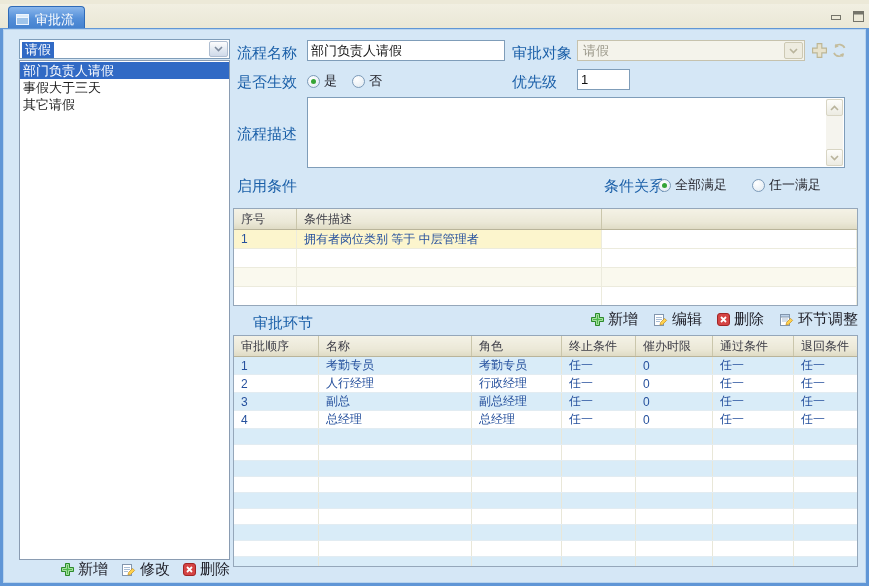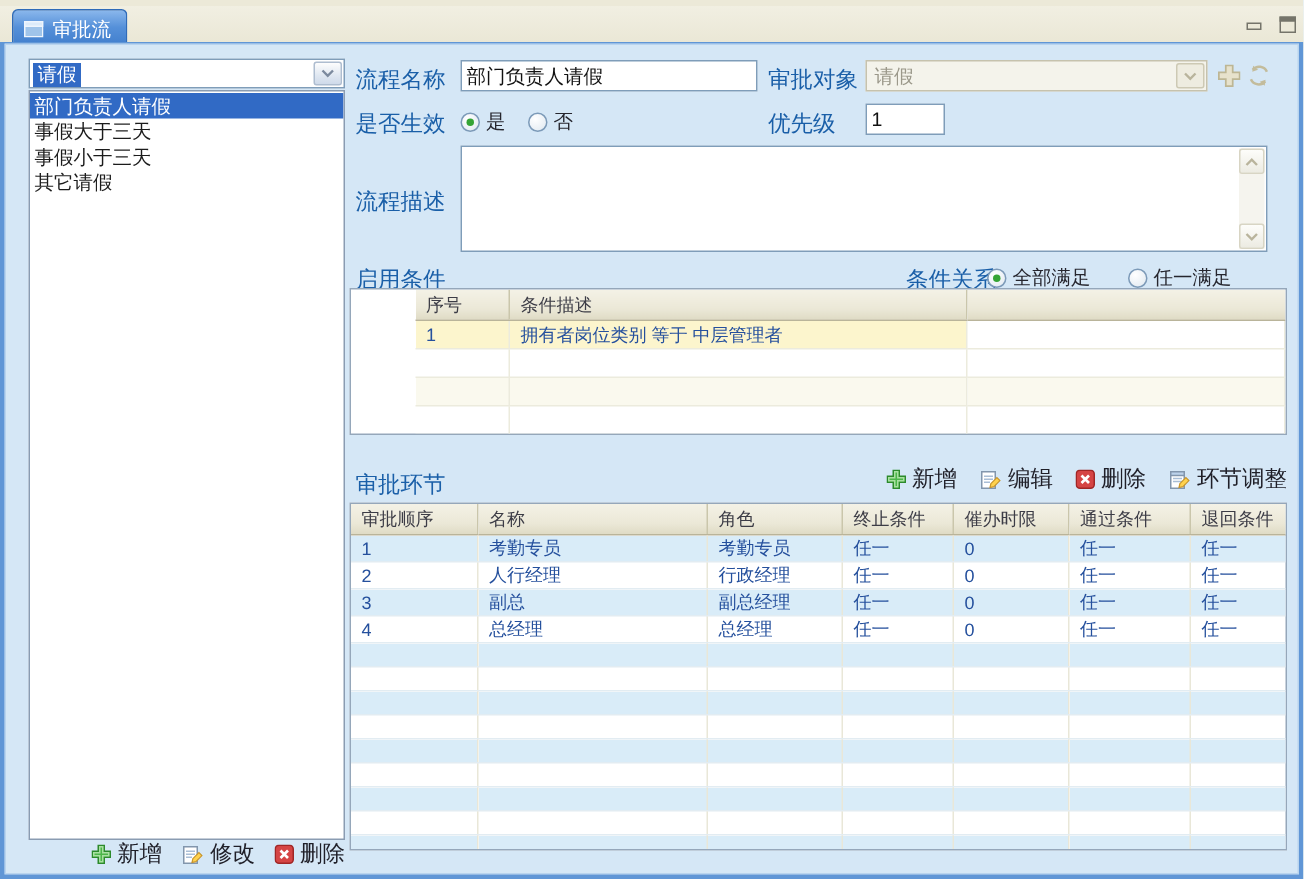--- a/index.html
+++ b/index.html
@@ -65,21 +65,21 @@
     background:linear-gradient(180deg,#f4f2e6 0%,#ebe8d7 65%,#dfdbc5 100%);
     border-bottom:1px solid #b9b49a;border-left:1px solid #cac6ab;white-space:nowrap;overflow:hidden;}
   thead th:first-child{border-left:none;}
   td{padding:0 0 0 7px;color:#25509d;white-space:nowrap;overflow:hidden;}
 
   #conditions-table td{height:18px;border-bottom:1px solid #ecebdd;border-right:1px solid #ecebdd;}
   #conditions-table th:nth-child(1),#conditions-table td:nth-child(1){width:55px;}
   #conditions-table th:nth-child(2),#conditions-table td:nth-child(2){width:297px;}
   #conditions-table tbody tr:nth-child(odd):not(.selected){background:#faf9ee;}
   #conditions-table tbody tr.selected td:nth-child(-n+2){background:#fcf5cd;}
-  .cond-wrap{left:233px;top:192px;width:625px;height:98px;padding-left:43px;}
+  .cond-wrap{left:233px;top:208px;width:625px;height:98px;}
 
   #steps-table td{height:15px;border-bottom:1px solid #e2ecf2;border-right:1px solid #e9e7d8;}
   #steps-table th:nth-child(1),#steps-table td:nth-child(1){width:77px;}
   #steps-table th:nth-child(2),#steps-table td:nth-child(2){width:145px;}
   #steps-table th:nth-child(3),#steps-table td:nth-child(3){width:82px;}
   #steps-table th:nth-child(4),#steps-table td:nth-child(4){width:66px;}
   #steps-table th:nth-child(5),#steps-table td:nth-child(5){width:69px;}
   #steps-table th:nth-child(6),#steps-table td:nth-child(6){width:73px;}
   #steps-table th:nth-child(7),#steps-table td:nth-child(7){width:73px;}
   #steps-table tbody tr:nth-child(odd){background:#d9ecf8;}
@@ -116,21 +116,20 @@
     <span class="combo-btn">
       <svg width="9" height="6" viewBox="0 0 9 6">
         <path d="M1 1l3.5 3.5L8 1" fill="none" stroke="#7c8a9e" stroke-width="1.6"></path>
       </svg>
     </span>
   </div>
 
   <ul class="listbox">
       <li class="selected">部门负责人请假</li>
       <li>事假大于三天</li>
-      <li>事假小于三天</li>
       <li>其它请假</li>
     </ul>
 
   <div class="left-toolbar">
     <span class="tbtn">
       <svg width="13" height="13" viewBox="0 0 13 13">
         <path d="M4.5.5h4v4h4v4h-4v4h-4v-4h-4v-4h4z" fill="#4cb649" stroke="#2c8a2c"></path>
         <path d="M5.5 1.5h2v4h4v2h-4v4h-2v-4h-4v-2h4z" fill="none" stroke="#b3e4ab" opacity=".9"></path>
       </svg>
       <span>新增</span>
@@ -244,21 +243,21 @@
           </tr>
           <tr>
             <td></td>
             <td></td>
             <td></td>
           </tr>
         </tbody>
     </table>
   </div>
 
-  <span class="flabel" style="left:237px;top:314px;">审批环节</span>
+  <span class="flabel" style="left:253px;top:314px;">审批环节</span>
   <div class="steps-toolbar">
     <span class="tbtn">
       <svg width="13" height="13" viewBox="0 0 13 13">
         <path d="M4.5.5h4v4h4v4h-4v4h-4v-4h-4v-4h4z" fill="#4cb649" stroke="#2c8a2c"></path>
         <path d="M5.5 1.5h2v4h4v2h-4v4h-2v-4h-4v-2h4z" fill="none" stroke="#b3e4ab" opacity=".9"></path>
       </svg>
       <span>新增</span>
     </span>
     <span class="tbtn">
       <svg width="15" height="14" viewBox="0 0 15 14">

